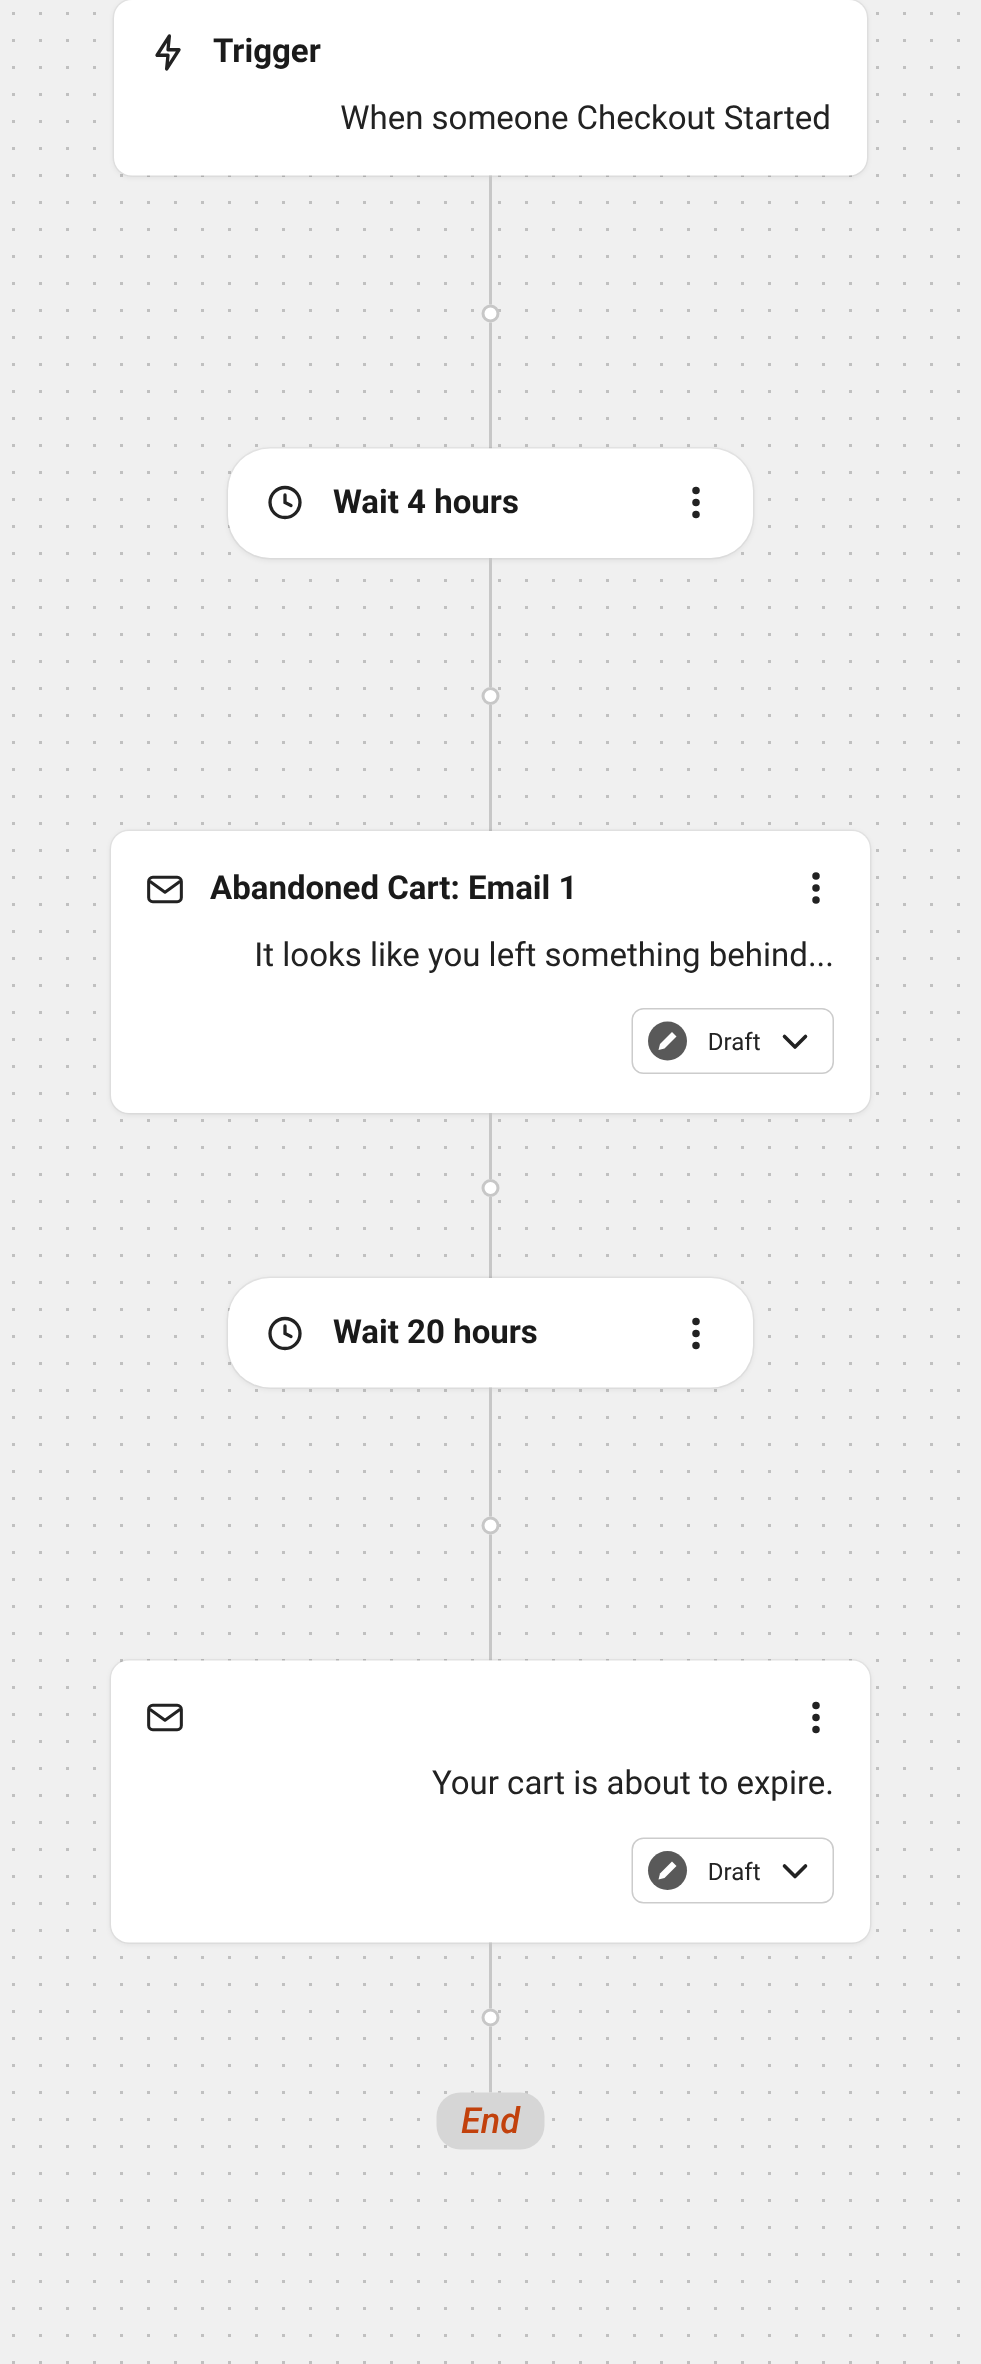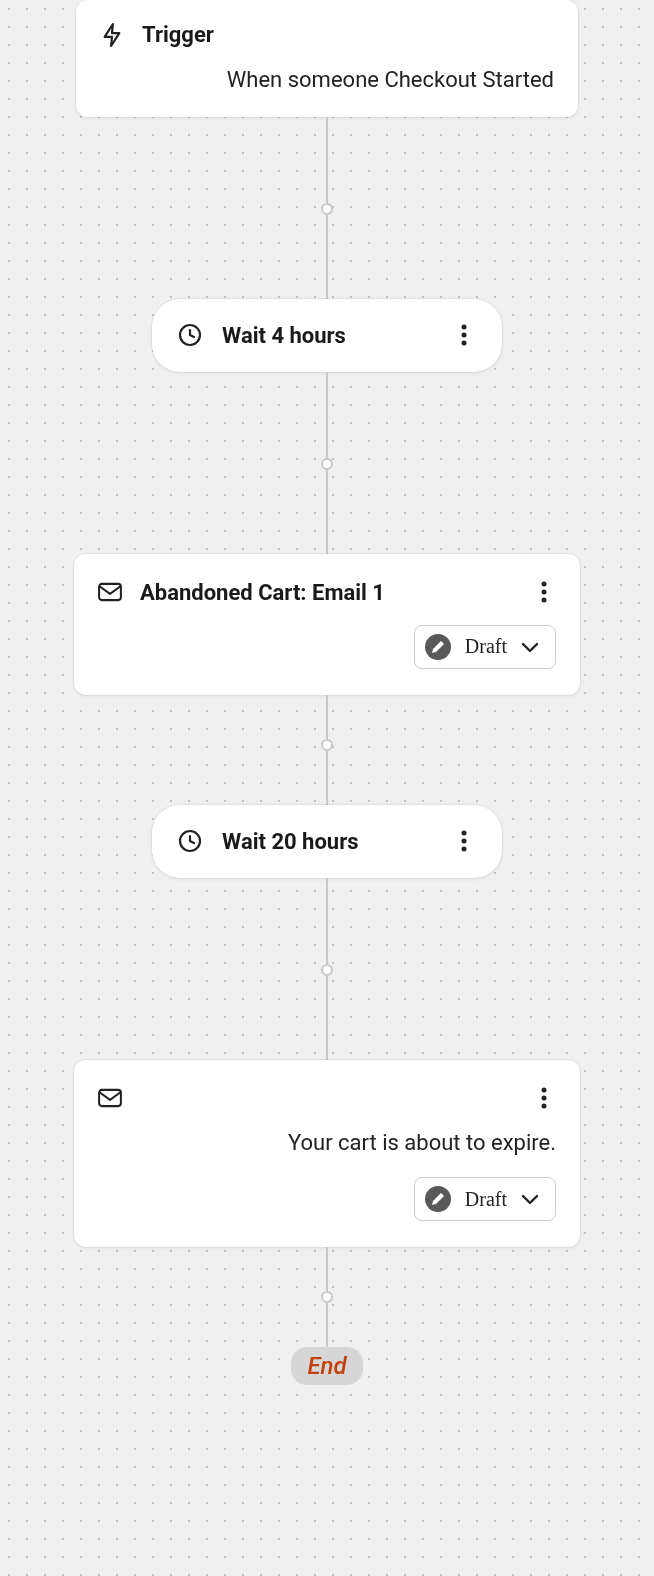--- a/index.html
+++ b/index.html
@@ -47,21 +47,21 @@
     align-items: center;
     gap: 18px;
   }
   .card-header-full {
     display: flex;
     align-items: center;
     justify-content: space-between;
   }
   .header-left {
     display: flex;
-    align-items: center;
+    align-items: flex-end;
     gap: 18px;
   }
   .icon {
     width: 24px;
     height: 24px;
     flex-shrink: 0;
     display: flex;
     align-items: center;
     justify-content: center;
   }
@@ -107,24 +107,23 @@
     justify-content: flex-end;
     margin-top: 20px;
   }
   .status-pill {
     display: flex;
     align-items: center;
     gap: 14px;
     border: 1px solid #ccc;
     border-radius: 8px;
     padding: 8px 16px 8px 10px;
-    font-size: 20px;
+    font-size: 16px;
     color: #222;
     cursor: pointer;
-    font-family: Liberation Serif, serif;
   }
   .status-badge {
     width: 26px;
     height: 26px;
     border-radius: 50%;
     background: #595959;
     display: flex;
     align-items: center;
     justify-content: center;
   }
@@ -204,20 +203,21 @@
         <span class="title">Abandoned Cart: Email 1</span>
       </div>
       <span class="kebab">
         <svg width="6" height="22" viewBox="0 0 6 22" fill="#222">
           <circle cx="3" cy="3" r="2.5"></circle>
             <circle cx="3" cy="11" r="2.5"></circle>
             <circle cx="3" cy="19" r="2.5"></circle>
         </svg>
       </span>
     </div>
+    <div class="description">It looks like you left something behind...</div>
     <div class="status-row">
       <div class="status-pill">
         <span class="status-badge">
           <svg width="14" height="14" viewBox="0 0 14 14" fill="#fff">
             <path d="M10 1 L13 4 L5 12 L1 13 L2 9 Z"></path>
           </svg>
         </span>
         <span>Draft</span>
         <svg width="18" height="12" viewBox="0 0 18 12" fill="none" stroke="#222" stroke-width="2.4" stroke-linecap="round" stroke-linejoin="round">
           <path d="M2 3 L9 10 L16 3"></path>

